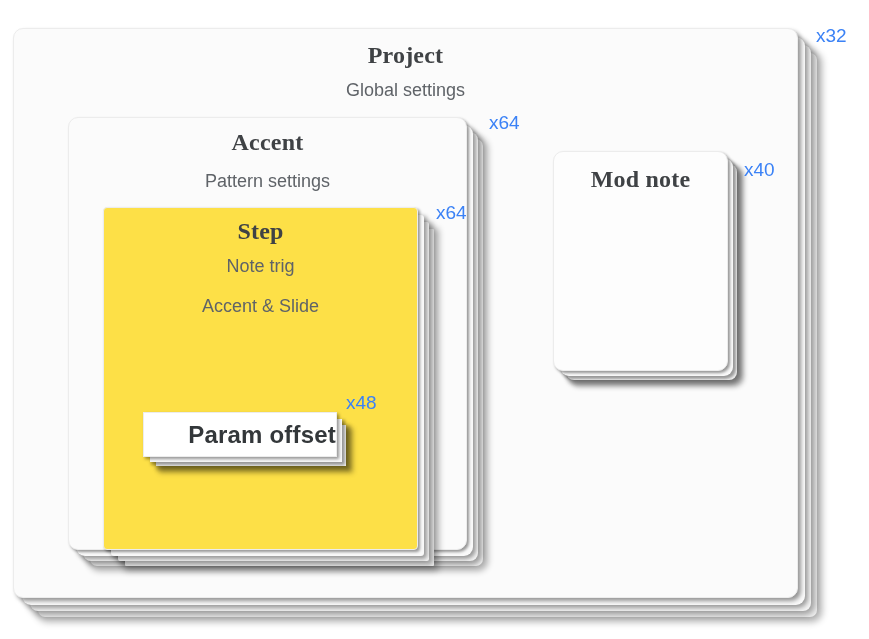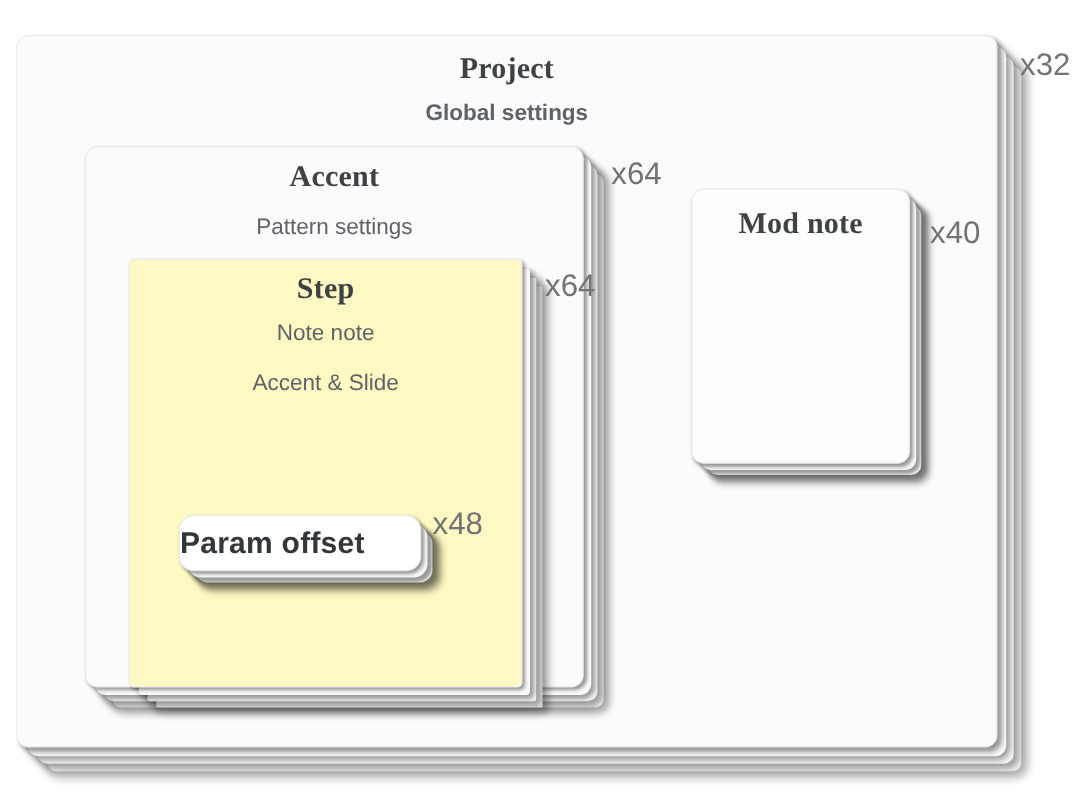--- a/index.html
+++ b/index.html
@@ -65,51 +65,50 @@
   }
   .card-subtitle {
     font-size: 18px;
     line-height: 26px;
     font-weight: 400;
     color: #5f6368;
     text-align: center;
   }
   .count-label {
     position: absolute;
-    font-size: 25px;
+    font-size: 19px;
     line-height: 22px;
-    color: #737373;
+    color: #3b82f6;
     white-space: nowrap;
-    margin-top: 16px;
   }
 
   
   #project-card  { left: 13px;  top: 28px;  width: 785px; height: 570px; padding-top: 12px; }
-  #project-card .card-subtitle { margin-top: 8px; font-weight: bold; }
+  #project-card .card-subtitle { margin-top: 8px; }
 
   #pattern-card  { left: 68px;  top: 117px; width: 399px; height: 433px; padding-top: 10px; background: #fbfbfb; }
   #pattern-card .card-subtitle { margin-top: 12px; }
 
-  #step-card     { left: 103px; top: 207px; width: 315px; height: 343px; padding-top: 9px; border-radius: 4px; background: #fef9c3; }
+  #step-card     { left: 103px; top: 207px; width: 315px; height: 343px; padding-top: 9px; border-radius: 4px; background: #fde047; }
   .step-items { margin-top: 8px; }
   .step-item {
     font-size: 18px;
     line-height: 26px;
     color: #5f6368;
     text-align: center;
     margin-bottom: 14px;
   }
 
   #param-offset-button {
     left: 143px; top: 412px; width: 194px; height: 45px;
-    border-radius: 12px;
+    border-radius: 0;
     background: #ffffff;
     display: flex;
     align-items: center;
-    justify-content: flex-start;
+    justify-content: flex-end;
   }
   .button-label {
     font-size: 24px;
     font-weight: 600;
     color: #33373a;
     letter-spacing: 0.2px;
   }
 
   #mod-note-card { left: 553px; top: 151px; width: 175px; height: 220px; padding-top: 13px; background: #fdfdfd; }
 
@@ -131,21 +130,21 @@
   </div>
 
   <div class="stack stack-lg" id="pattern-card">
     <div class="card-title">Accent</div>
     <div class="card-subtitle">Pattern settings</div>
   </div>
 
   <div class="stack stack-lg" id="step-card">
     <div class="card-title">Step</div>
     <div class="step-items">
-      <div class="step-item">Note note</div>
+      <div class="step-item">Note trig</div>
       <div class="step-item">Accent &amp; Slide</div>
     </div>
   </div>
 
   <div class="stack stack-sm" id="param-offset-button">
     <span class="button-label">Param offset</span>
   </div>
 
   <div class="stack stack-sm" id="mod-note-card">
     <div class="card-title">Mod note</div>

